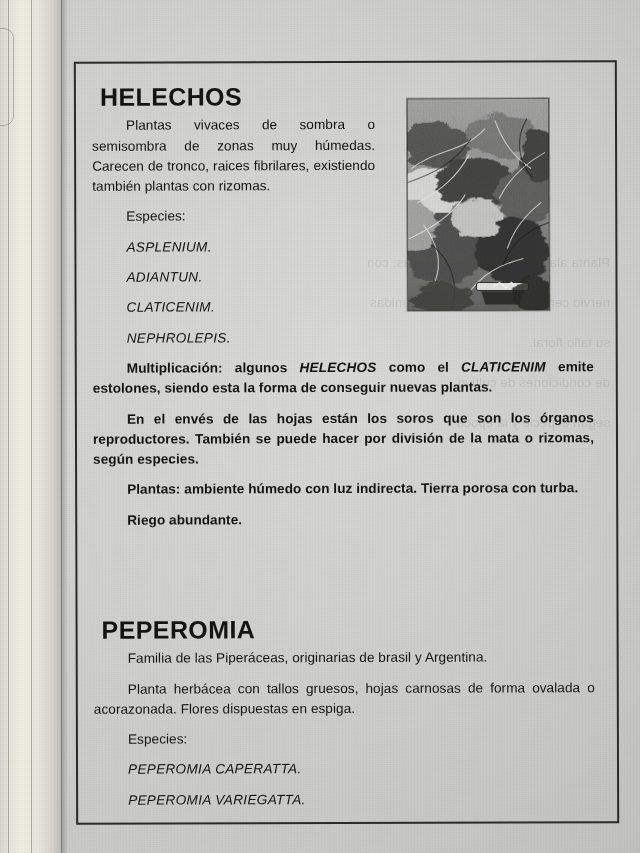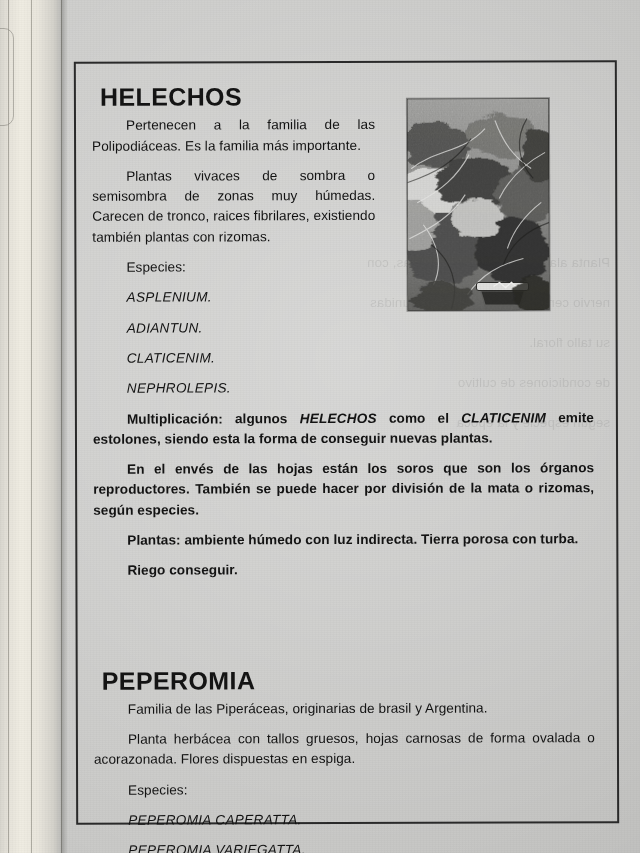--- a/index.html
+++ b/index.html
@@ -279,42 +279,41 @@
               </g>
 
               <rect width="142" height="212" filter="url(#grainf)" opacity="0.34" style="mix-blend-mode:overlay"></rect>
               <rect width="142" height="212" fill="none" stroke="#1c1c1a" stroke-width="1"></rect>
             </svg>
           </figure>
 
           <h1 class="h1">HELECHOS</h1>
 
           <div class="body">
-            <p>Pertenecen a la familia de las Polipodiáceas. Es la familia más importante.</p>
             <p>Plantas vivaces de sombra o semisombra de zonas muy húmedas. Carecen de tronco, raices fibrilares, existiendo también plantas con rizomas.</p>
 
             <div class="species-block">
               <p class="species-label">Especies:</p>
               <p class="species">ASPLENIUM.</p>
               <p class="species">ADIANTUN.</p>
               <p class="species">CLATICENIM.</p>
               <p class="species">NEPHROLEPIS.</p>
             </div>
           </div>
 
         </div>
 
         <div class="body bold">
           <p><span>Multiplicación:</span><span> algunos <em class="sp">HELECHOS</em> como el <em class="sp">CLATICENIM</em> emite estolones, siendo esta la forma de conseguir nuevas plantas.</span></p>
 
           <p><span>En el envés de las hojas están los soros que son los órganos reproductores. También se puede hacer por división de la mata o rizomas, según especies.</span></p>
 
           <p><span>Plantas:</span><span> ambiente húmedo con luz indirecta. Tierra porosa con turba.</span></p>
 
-          <p><span>Riego conseguir.</span></p>
+          <p><span>Riego abundante.</span></p>
         </div>
 
       </section>
 
       <div class="spacer-gap"></div>
 
       <section>
 
         <h1 class="h1" id="peperomia-heading">PEPEROMIA</h1>
 

